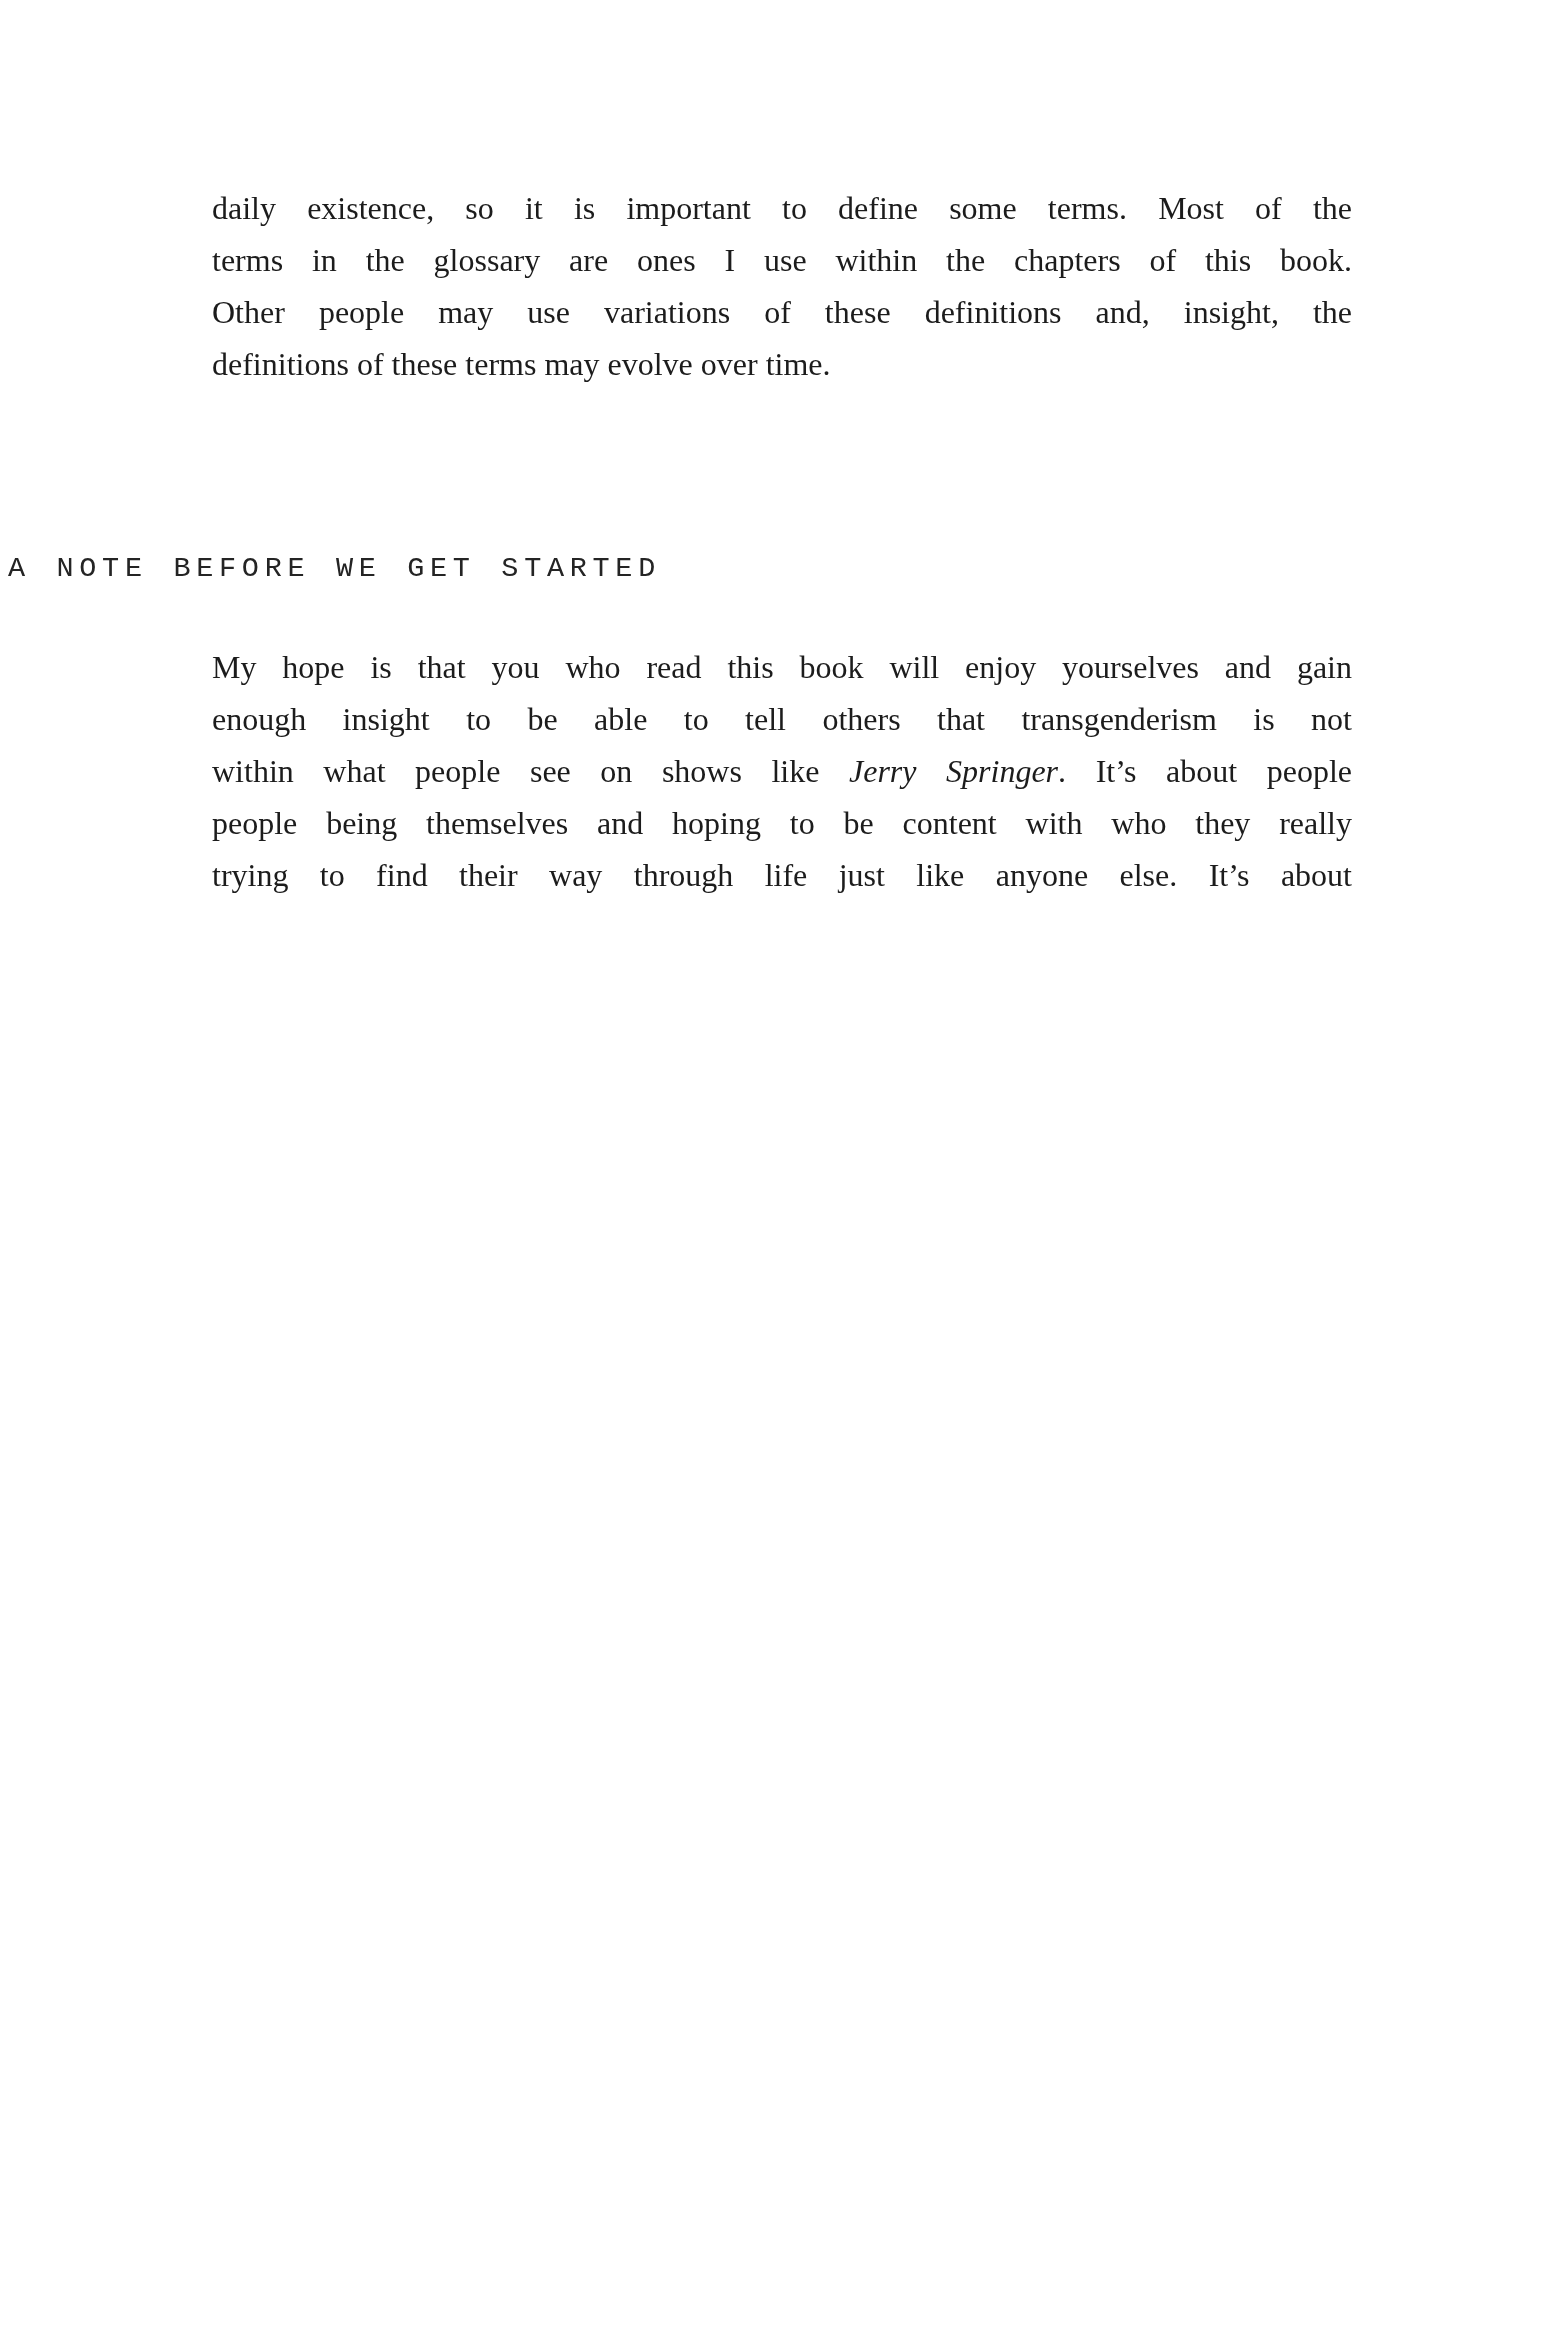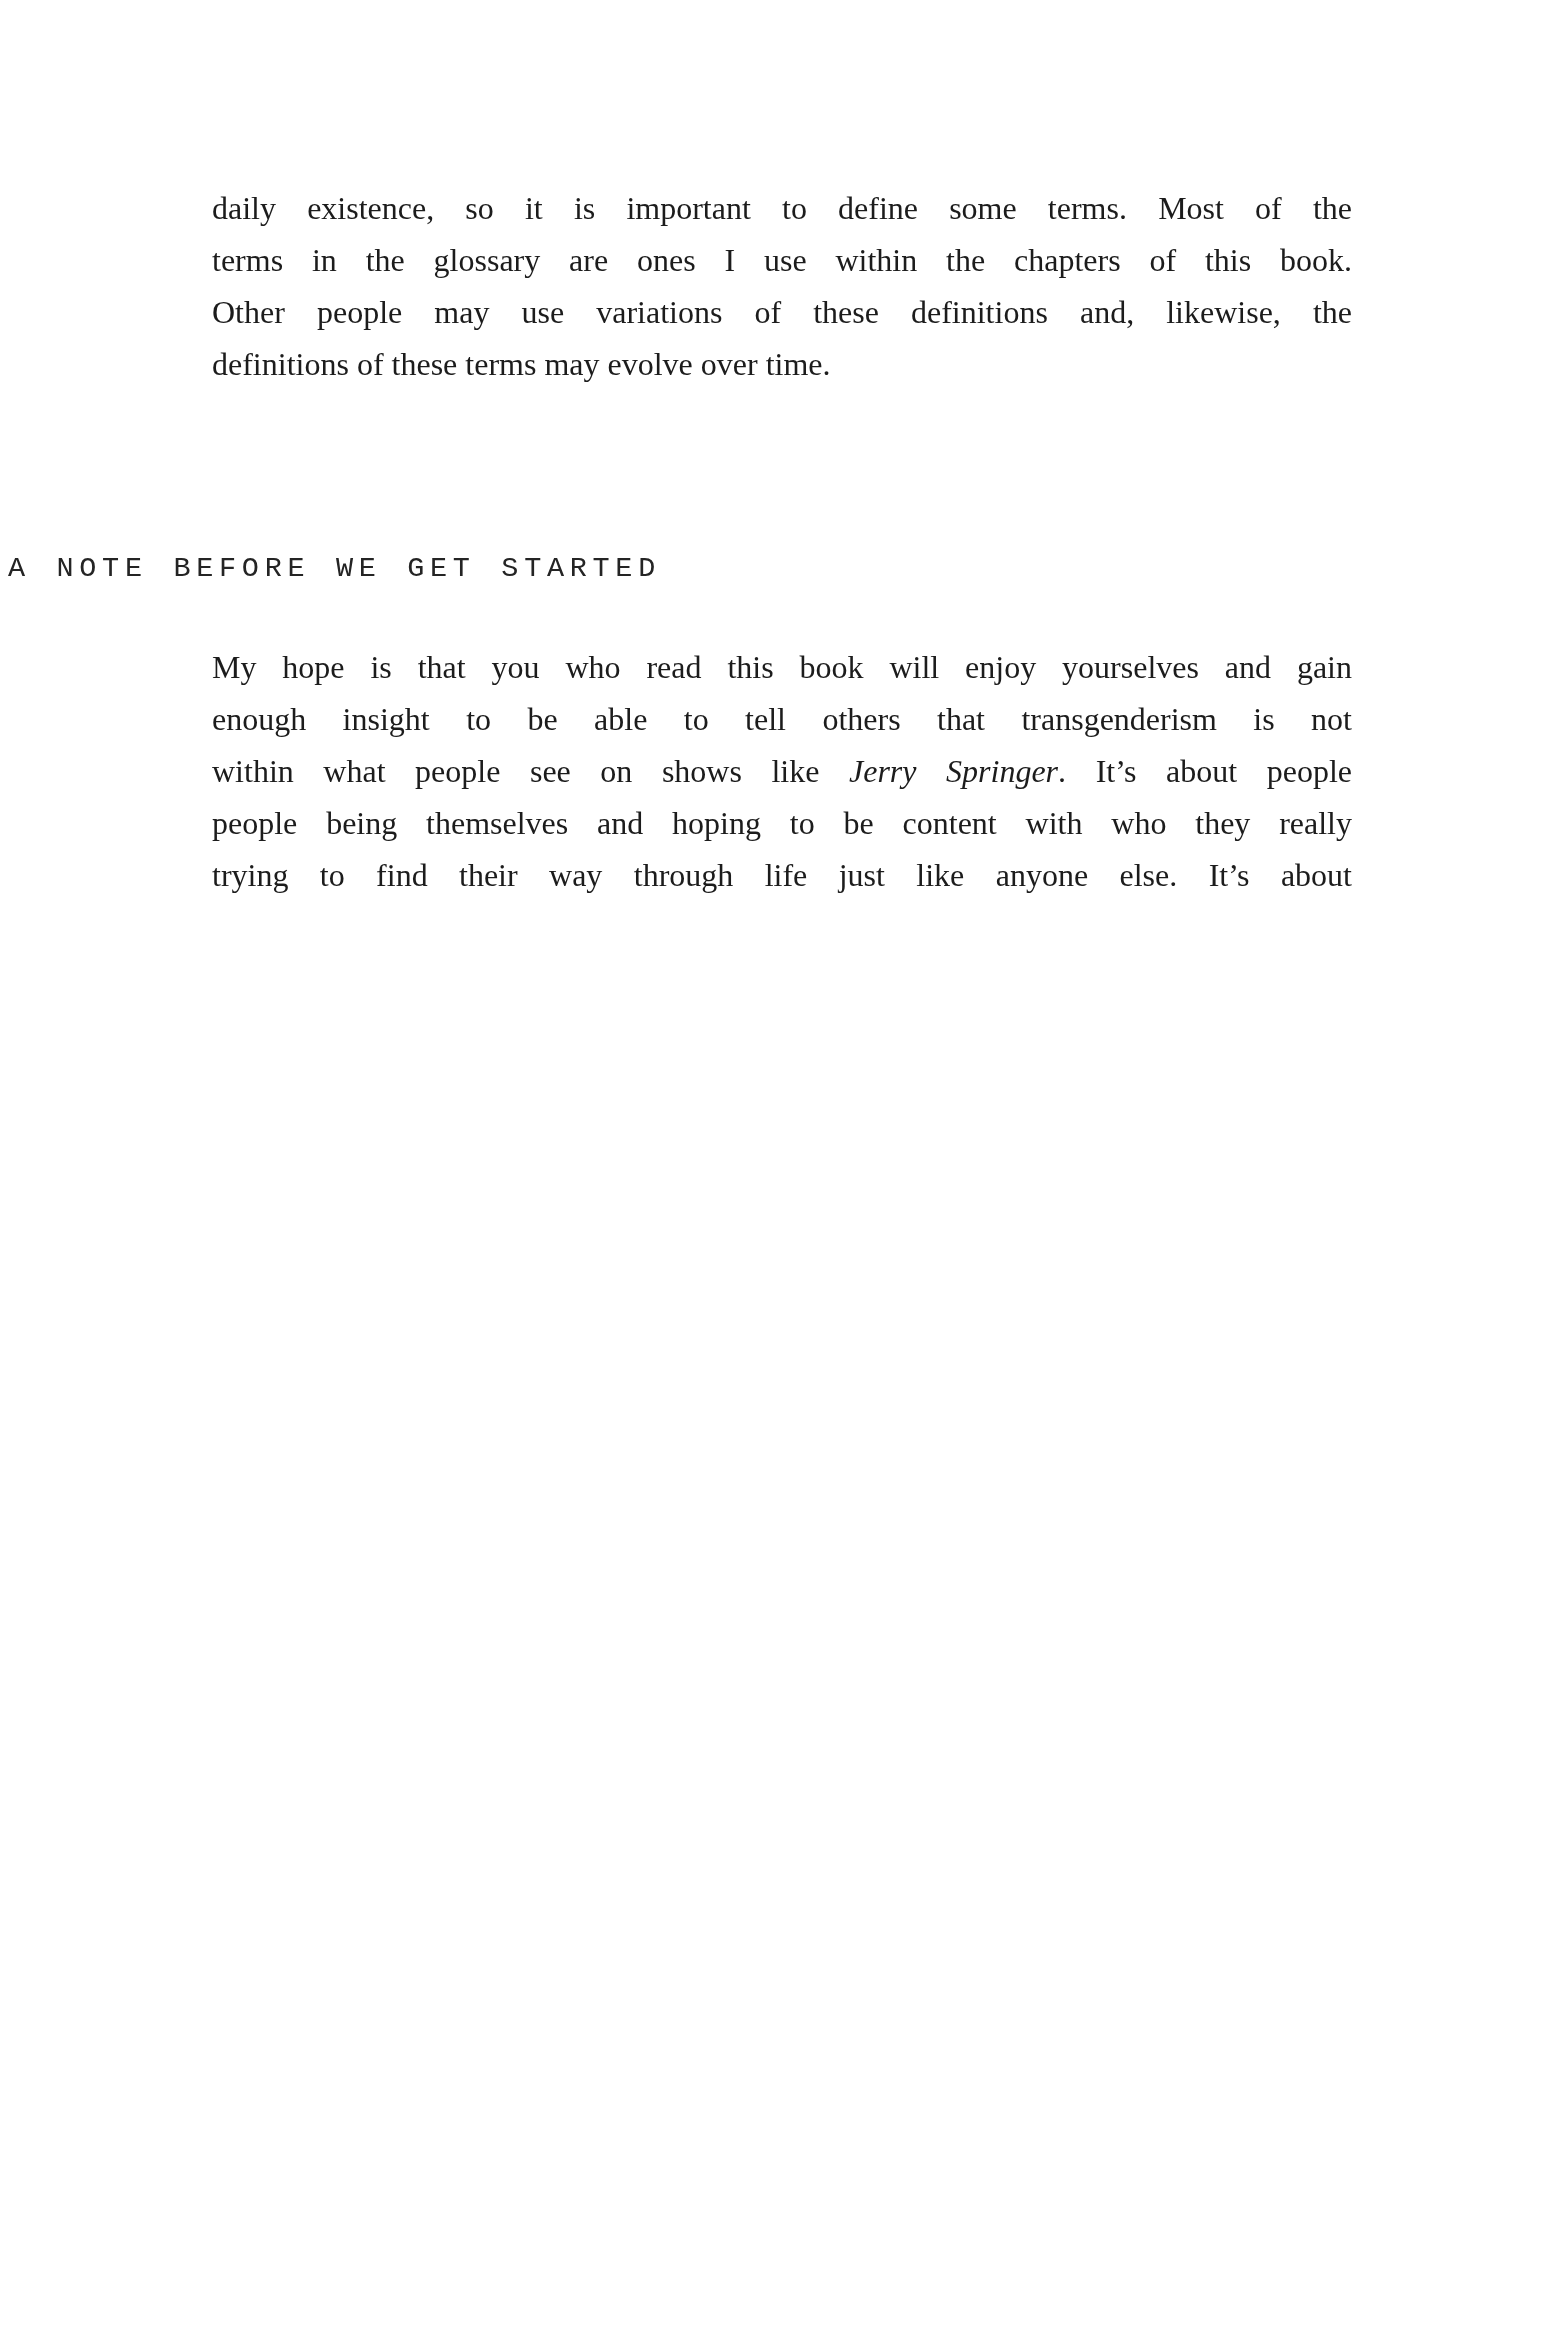--- a/index.html
+++ b/index.html
@@ -81,21 +81,21 @@
   }
 </style>
 </head>
 <body>
 
 <div class="page">
 
   <div class="para para-top">
     <div class="line just">daily existence, so it is important to define some terms. Most of the</div>
     <div class="line just">terms in the glossary are ones I use within the chapters of this book.</div>
-    <div class="line just">Other people may use variations of these definitions and, likewise, the</div>
+    <div class="line just">Other people may use variations of these definitions and, insight, the</div>
     <div class="line last">definitions of these terms may evolve over time.</div>
   </div>
 
   <h2 class="heading">A NOTE BEFORE WE GET STARTED</h2>
 
   <div class="para para-note">
     <div class="line just">My hope is that you who read this book will enjoy yourselves and gain</div>
     <div class="line just">enough insight to be able to tell others that transgenderism is not</div>
     <div class="line just"><span>within what people see on shows like </span><em>Jerry Springer</em><span>. It’s about people</span></div>
     <div class="line just">people being themselves and hoping to be content with who they really</div>

